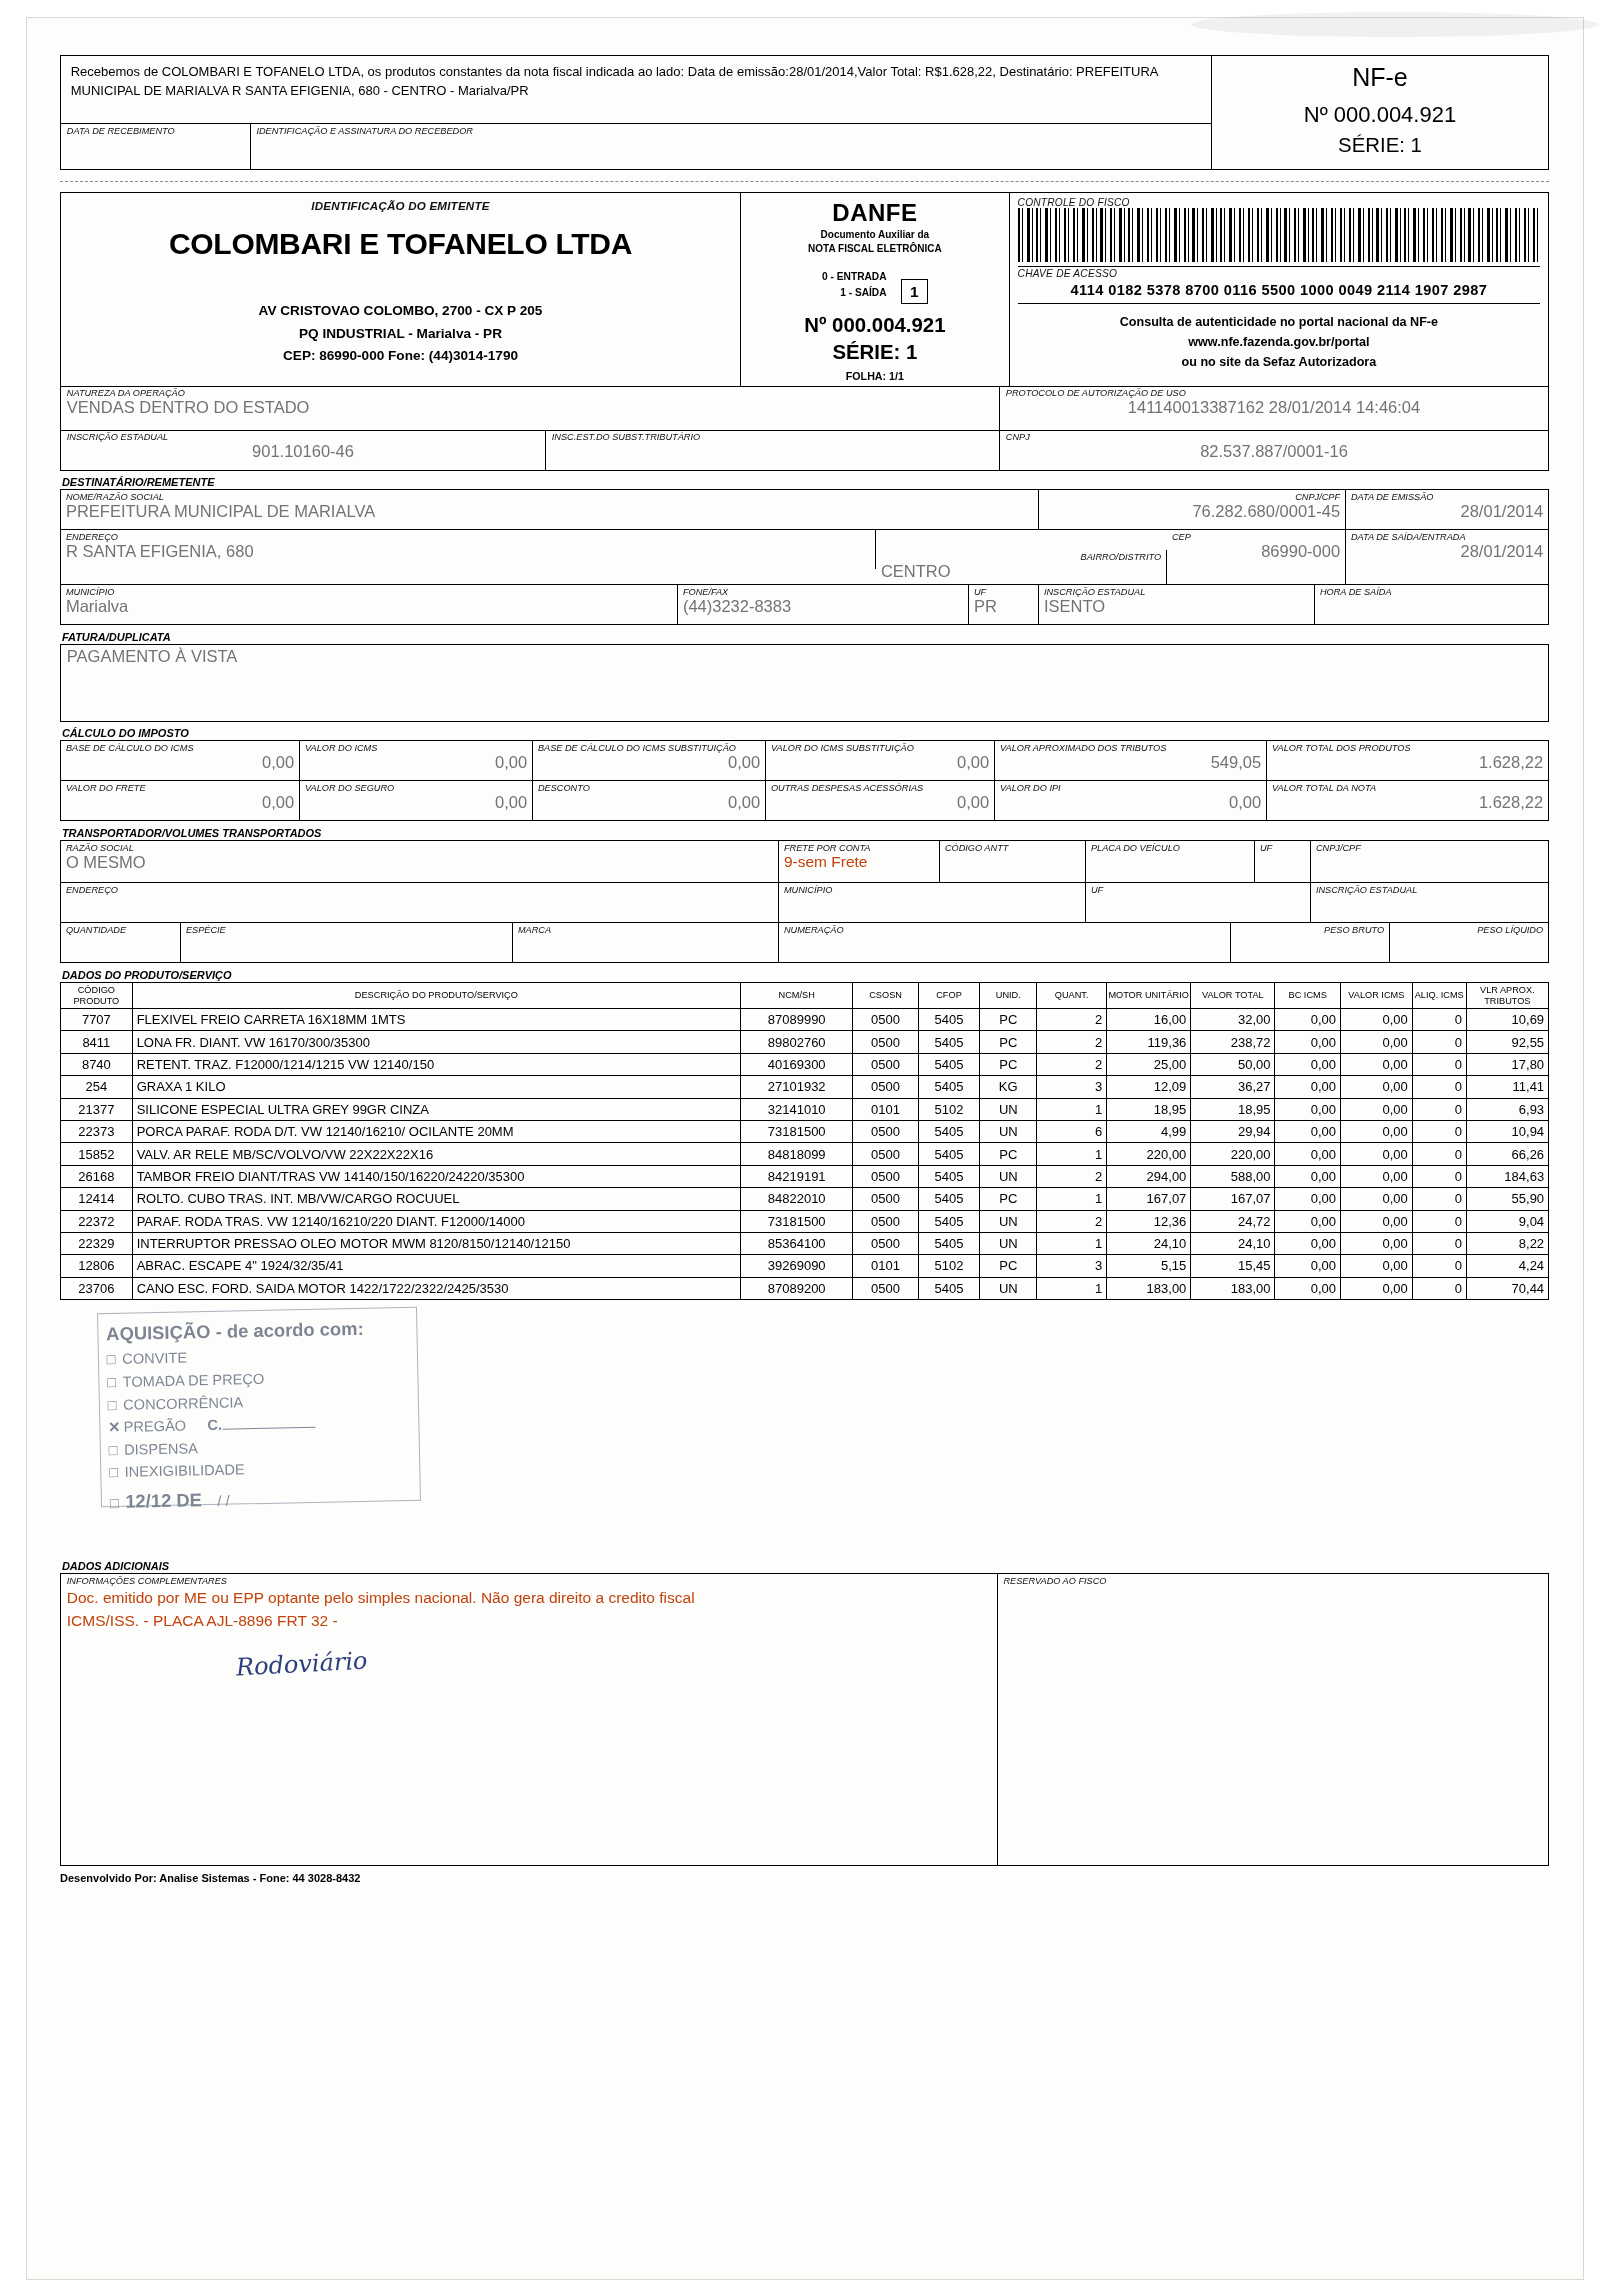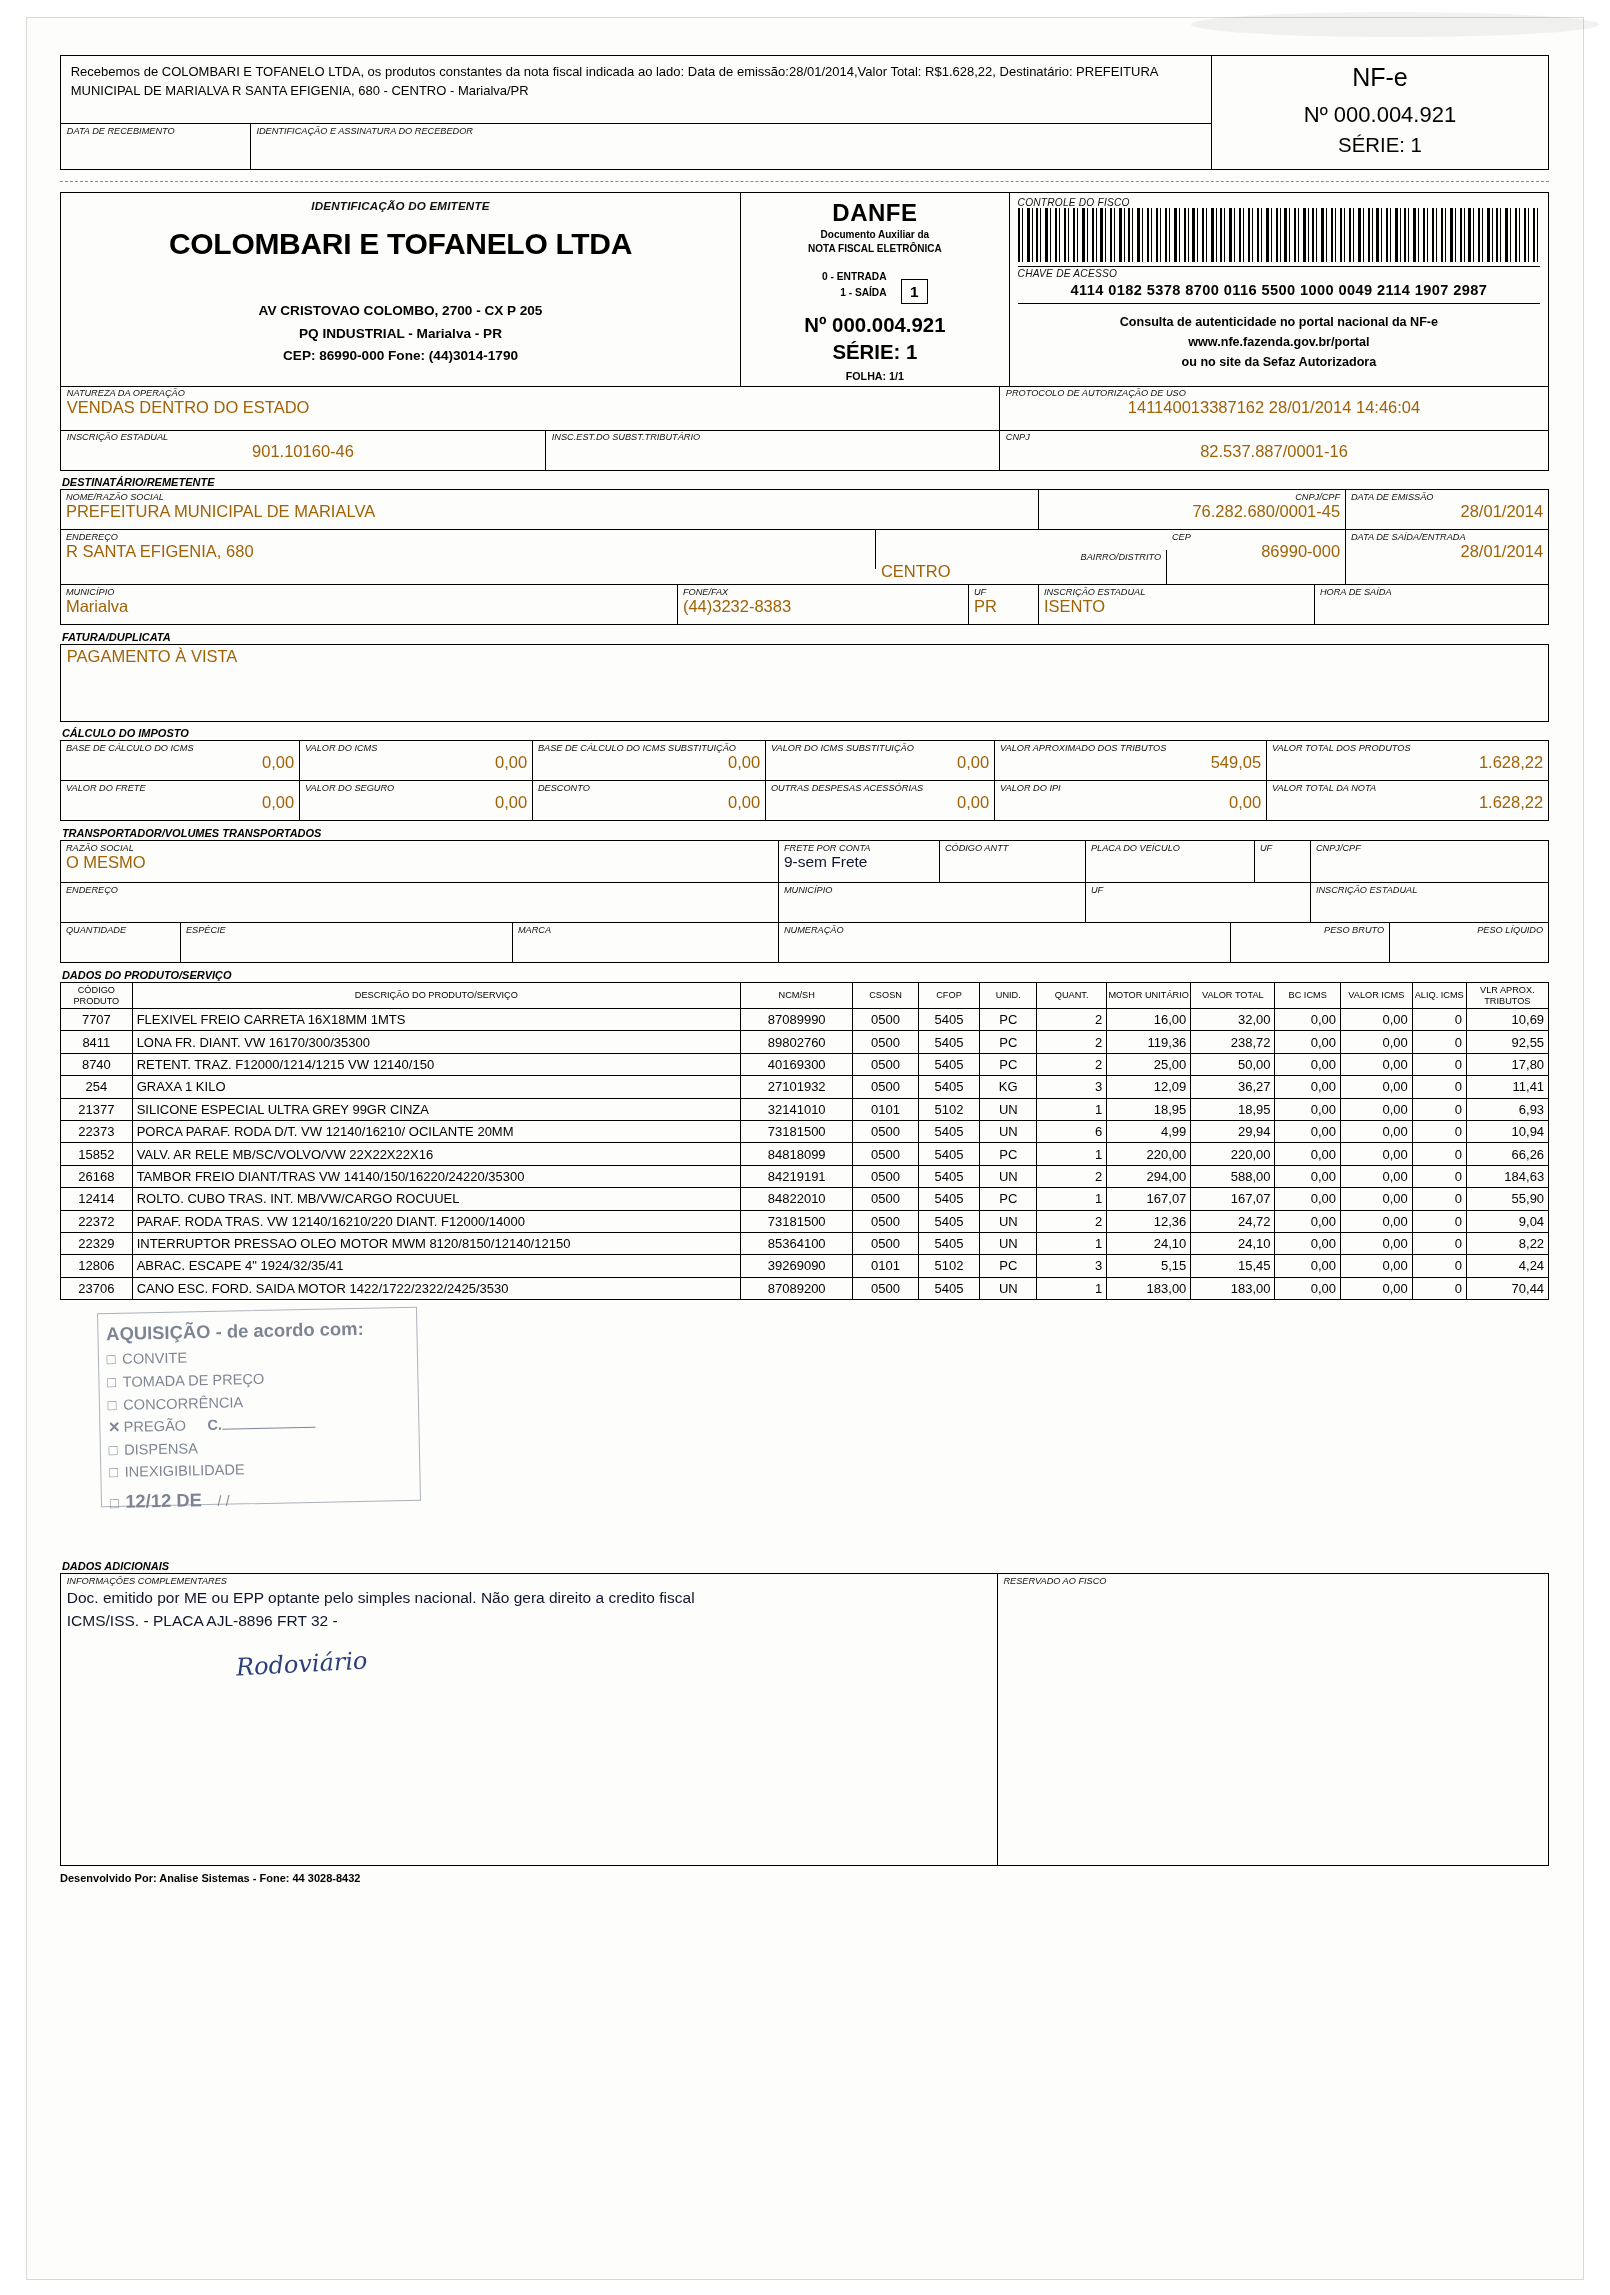--- a/index.html
+++ b/index.html
@@ -5,22 +5,22 @@
   html,body{margin:0;padding:0;background:#e8e8e6;}
   body{font-family:"Liberation Sans", sans-serif;}
   #page{width:1611px;height:2296px;position:relative;background:#ffffff;overflow:hidden;}
   .sheet{position:absolute;left:27px;top:17.5px;width:1556px;height:2261px;background:#fdfdfb;box-shadow:0 0 0 1px #d9d9d5;}
   .inner{position:absolute;left:33px;top:37px;width:1489px;}
 
   
   .b{border:1px solid #000;}
   .lbl{font-size:10.2px;font-style:italic;color:#111;letter-spacing:0.2px;}
   .lbl-s{font-size:9.2px;font-style:italic;color:#111;}
-  .val{font-size:16.5px;color:#a16207;}
-  .val-s{font-size:12.6px;color:#0f172a;}
+  .val{font-size:16.5px;color:#737373;}
+  .val-s{font-size:12.6px;color:#c2410c;}
   .center{text-align:center;}
   .right{text-align:right;}
   .bold{font-weight:bold;}
   .row{display:flex;}
   .cell{border-right:1px solid #000;padding:1.9px 4.9px 2.9px 4.9px;box-sizing:border-box;}
   .cell:last-child{border-right:none;}
 
   
   .recibo{display:flex;border:1px solid #000;height:113px;}
   .recibo-left{flex:1;border-right:1px solid #000;position:relative;}

